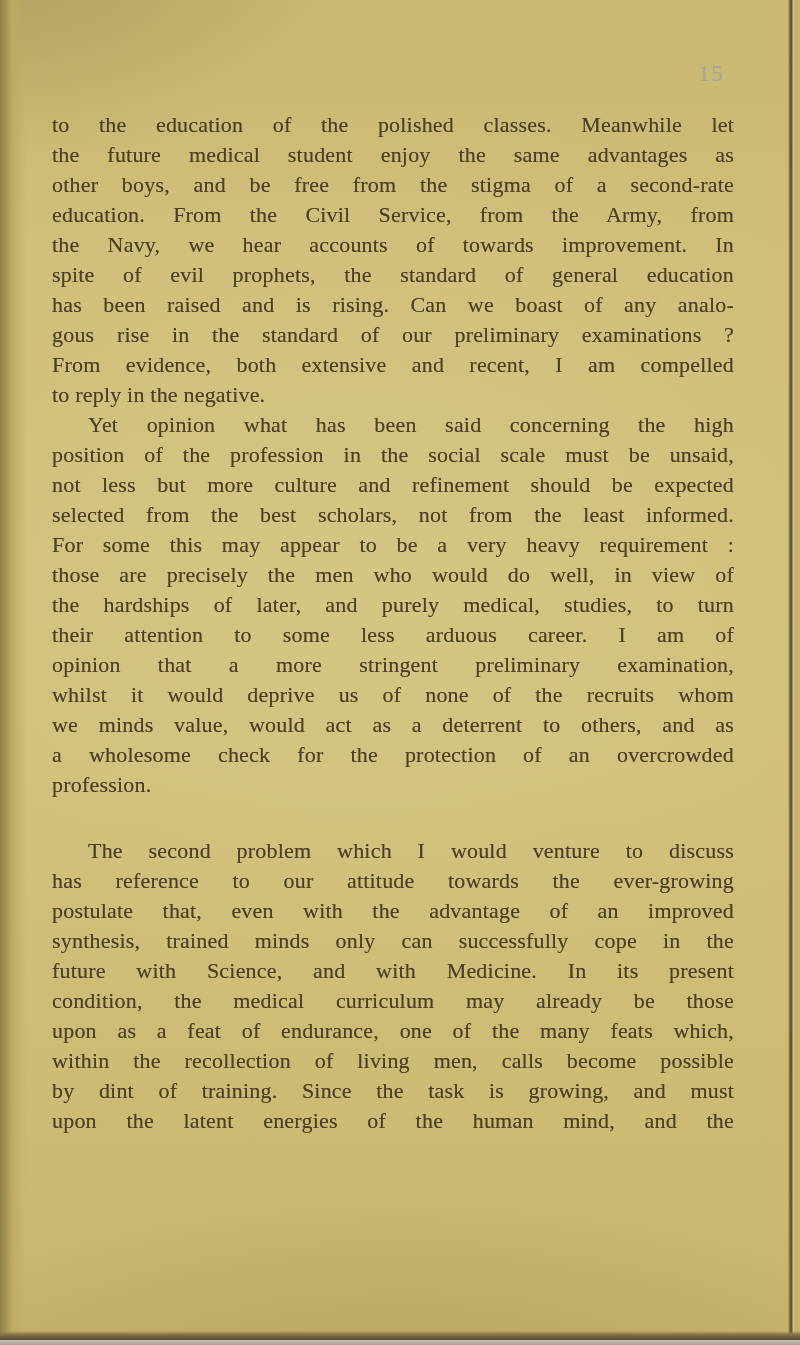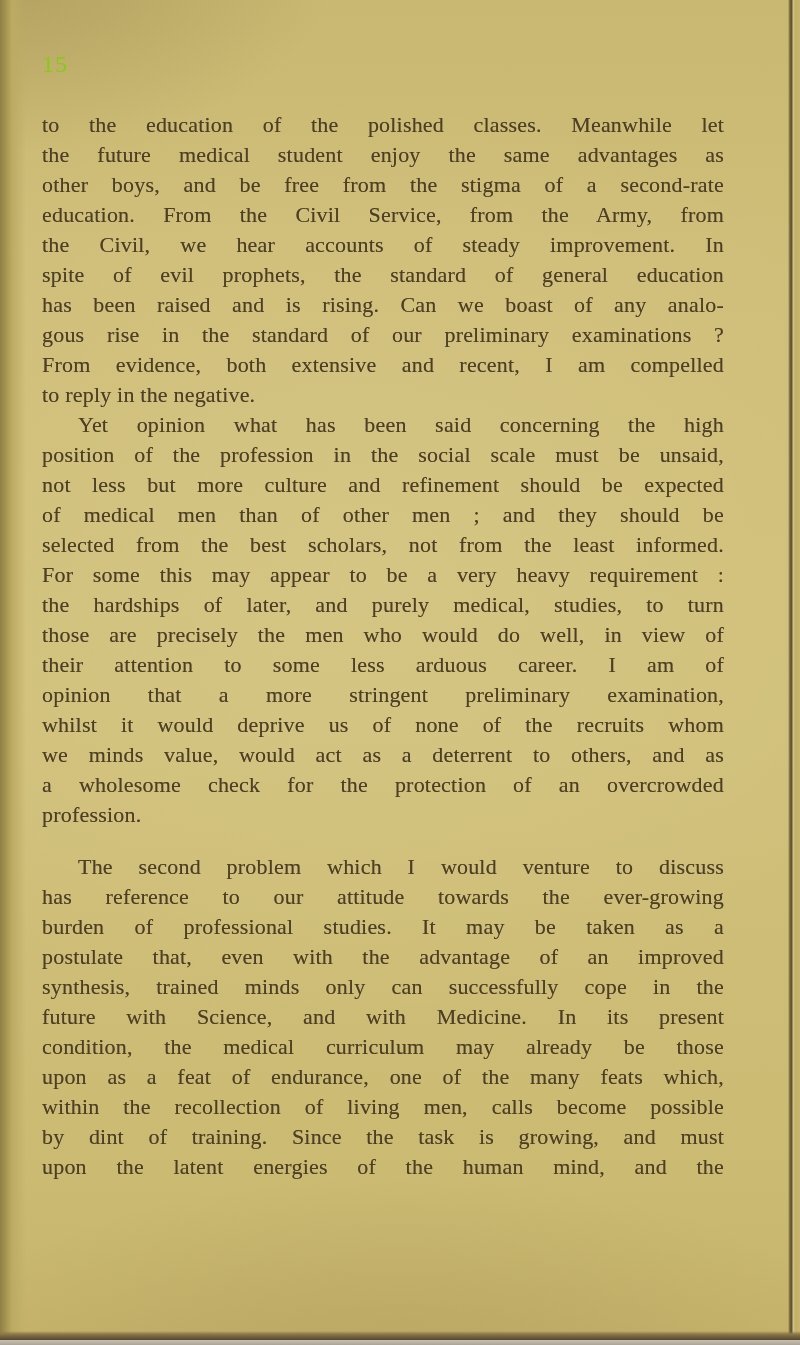--- a/index.html
+++ b/index.html
@@ -49,41 +49,41 @@
     background: linear-gradient(180deg, rgba(110,92,50,0) 0%, #8a774a 35%, #55472f 100%);
   }
   .bottom-lip {
     position: absolute;
     left: 0; right: 0; bottom: 0;
     height: 5px;
     background: linear-gradient(180deg, #c6bfb3 0%, #aba496 100%);
   }
   .page-number {
     position: absolute;
-    top: 51px;
+    top: 60px;
     left: 42px;
     width: 682px;
-    text-align: left;
+    text-align: right;
     font-size: 24px;
-    color: #84cc16;
+    color: #a3a3a3;
     letter-spacing: 1px;
   }
   .text-block {
     position: absolute;
-    left: 42px;
+    left: 52px;
     top: 110px;
     width: 682px;
     font-size: 22px;
     line-height: 30px;
     color: #4c3f26;
     letter-spacing: 0.2px;
     text-shadow: 0 0 0.4px rgba(76,63,38,0.55);
   }
   .paragraph { margin: 0; }
-  .paragraph.gap-before { margin-top: 22px; }
+  .paragraph.gap-before { margin-top: 36px; }
   .line {
     height: 30px;
     overflow: hidden;
     text-align: justify;
     text-align-last: justify;
   }
   .line.indent { text-indent: 36px; }
   .line.last {
     text-align: center;
     text-align-last: left;
@@ -101,47 +101,45 @@
 
   <div class="page-number">15</div>
 
   <div class="text-block">
 
   <div class="paragraph">
         <div class="line">to the education of the polished classes.  Meanwhile let</div>
         <div class="line">the future medical student enjoy the same advantages as</div>
         <div class="line">other boys, and be free from the stigma of a second-rate</div>
         <div class="line">education.  From the Civil Service, from the Army, from</div>
-        <div class="line">the Civil, we hear accounts of steady improvement.  In</div>
+        <div class="line">the Navy, we hear accounts of towards improvement.  In</div>
         <div class="line">spite of evil prophets, the standard of general education</div>
         <div class="line">has been raised and is rising.  Can we boast of any analo-</div>
         <div class="line">gous rise in the standard of our preliminary examinations ?</div>
         <div class="line">From evidence, both extensive and recent, I am compelled</div>
         <div class="line last">to reply in the negative.</div>
       </div>
       <div class="paragraph">
         <div class="line indent">Yet opinion what has been said concerning the high</div>
         <div class="line">position of the profession in the social scale must be unsaid,</div>
         <div class="line">not less but more culture and refinement should be expected</div>
-        <div class="line">of medical men than of other men ; and they should be</div>
         <div class="line">selected from the best scholars, not from the least informed.</div>
         <div class="line">For some this may appear to be a very heavy requirement :</div>
+        <div class="line">those are precisely the men who would do well, in view of</div>
         <div class="line">the hardships of later, and purely medical, studies, to turn</div>
-        <div class="line">those are precisely the men who would do well, in view of</div>
         <div class="line">their attention to some less arduous career.  I am of</div>
         <div class="line">opinion that a more stringent preliminary examination,</div>
         <div class="line">whilst it would deprive us of none of the recruits whom</div>
         <div class="line">we minds value, would act as a deterrent to others, and as</div>
         <div class="line">a wholesome check for the protection of an overcrowded</div>
         <div class="line last">profession.</div>
       </div>
       <div class="paragraph gap-before">
         <div class="line indent">The second problem which I would venture to discuss</div>
         <div class="line">has reference to our attitude towards the ever-growing</div>
-        <div class="line">burden of professional studies.  It may be taken as a</div>
         <div class="line">postulate that, even with the advantage of an improved</div>
         <div class="line">synthesis, trained minds only can successfully cope in the</div>
         <div class="line">future with Science, and with Medicine.  In its present</div>
         <div class="line">condition, the medical curriculum may already be those</div>
         <div class="line">upon as a feat of endurance, one of the many feats which,</div>
         <div class="line">within the recollection of living men, calls become possible</div>
         <div class="line">by dint of training.  Since the task is growing, and must</div>
         <div class="line">upon the latent energies of the human mind, and the</div>
       </div>
     </div>

